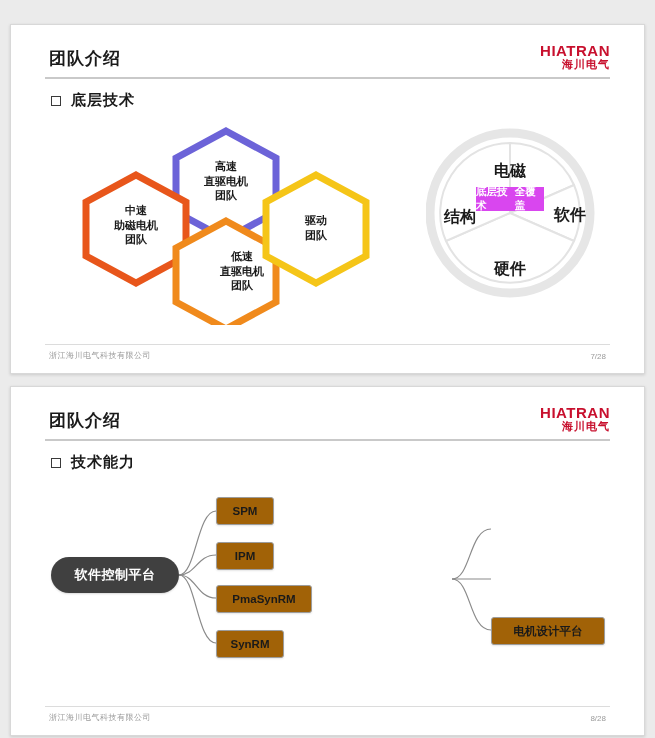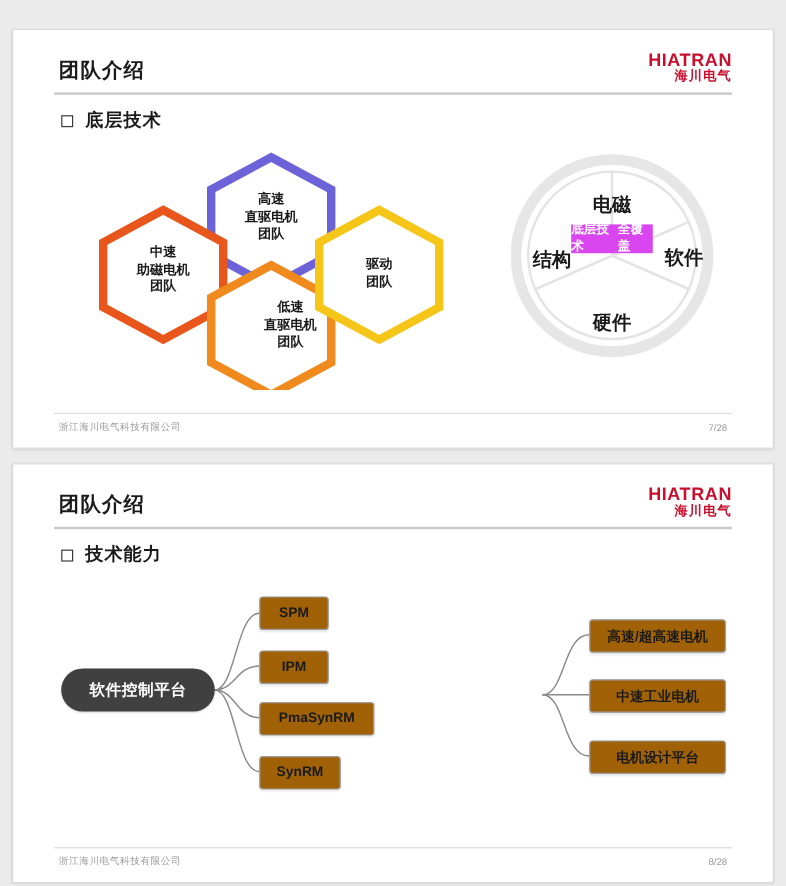--- a/index.html
+++ b/index.html
@@ -285,22 +285,20 @@
         <path d="M441,192 C460,192 458,192 480,192" fill="none" stroke="#8a8a8a" stroke-width="1.2"></path>
         <path d="M441,192 C460,192 458,243 480,243" fill="none" stroke="#8a8a8a" stroke-width="1.2"></path>
       </svg>
 
       <div class="pill" style="left:40px; top:170px; width:128px; height:36px;">软件控制平台</div>
       <div class="node" style="left:205px; top:110px; width:56px; height:26px;">SPM</div>
       <div class="node" style="left:205px; top:155px; width:56px; height:26px;">IPM</div>
       <div class="node" style="left:205px; top:198px; width:94px; height:26px;">PmaSynRM</div>
       <div class="node" style="left:205px; top:243px; width:66px; height:26px;">SynRM</div>
 
-      <div class="node cjk" style="left:480px; top:129px; width:112px; height:26px;">高速/超高速电机</div>
-      <div class="node cjk" style="left:480px; top:179px; width:112px; height:26px;">中速工业电机</div>
       <div class="node cjk" style="left:480px; top:230px; width:112px; height:26px;">电机设计平台</div>
 
       <div class="footer-rule"></div>
       <div class="footer-left">浙江海川电气科技有限公司</div>
       <div class="footer-right">8/28</div>
     </div>
   </div>
 
 </div>
 

